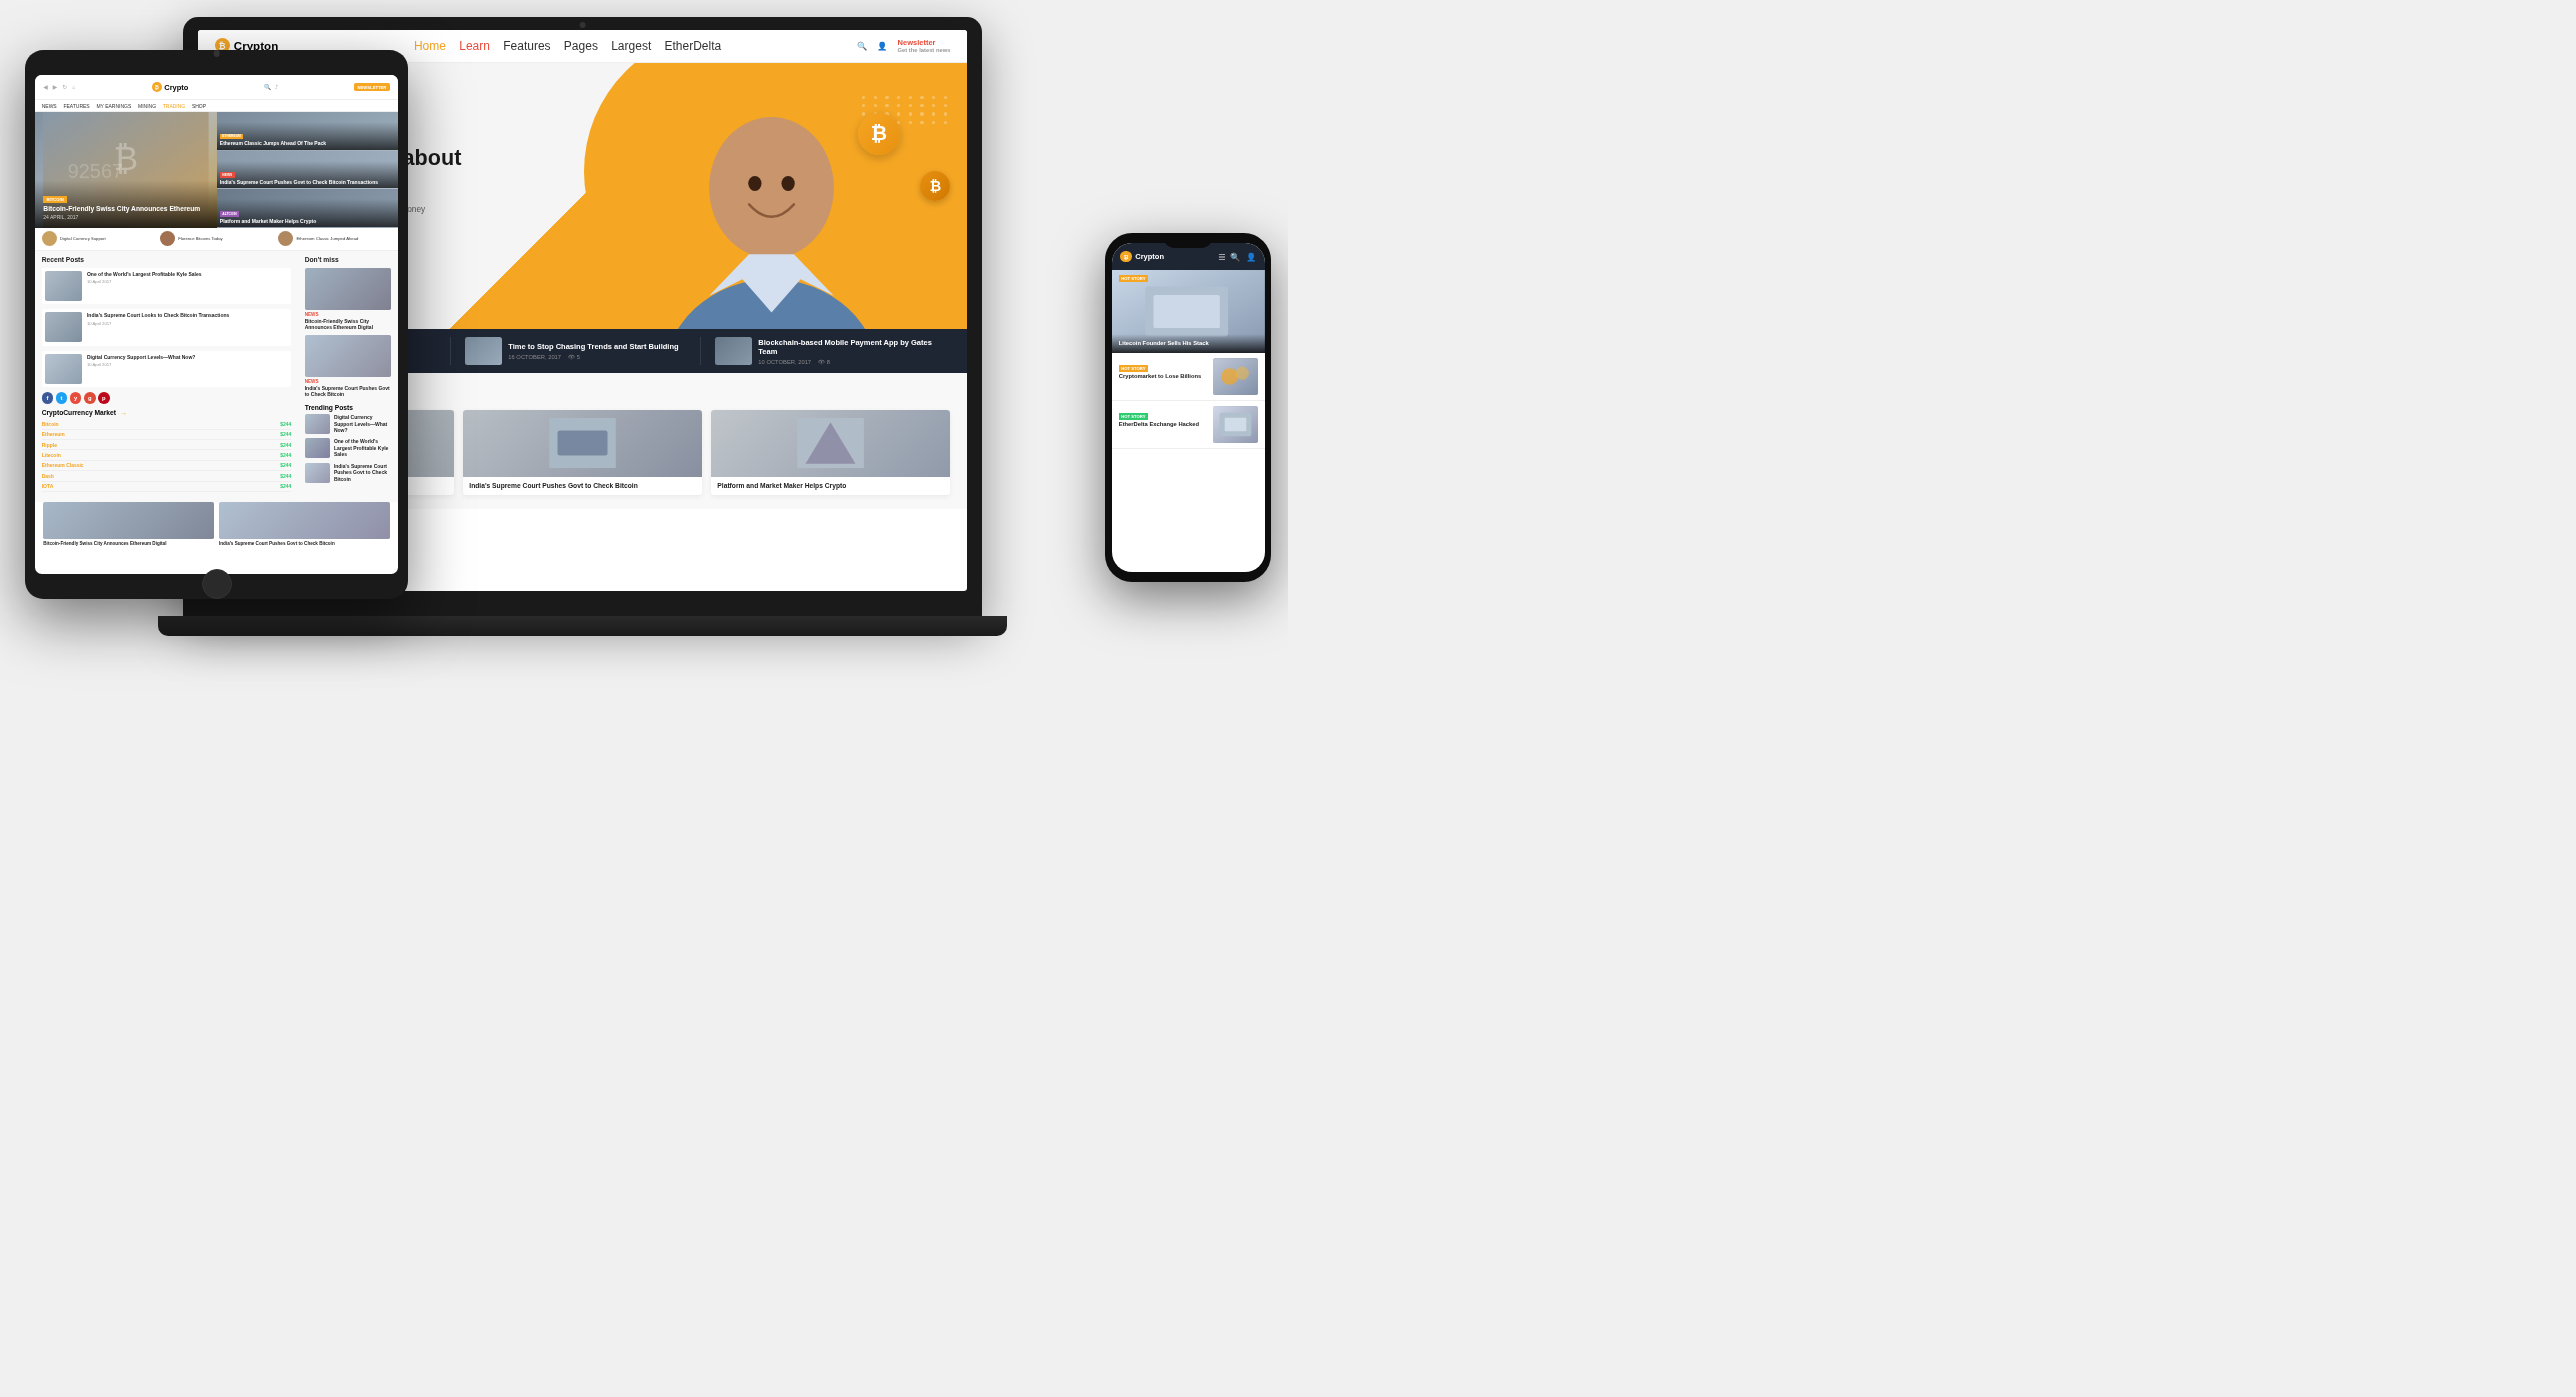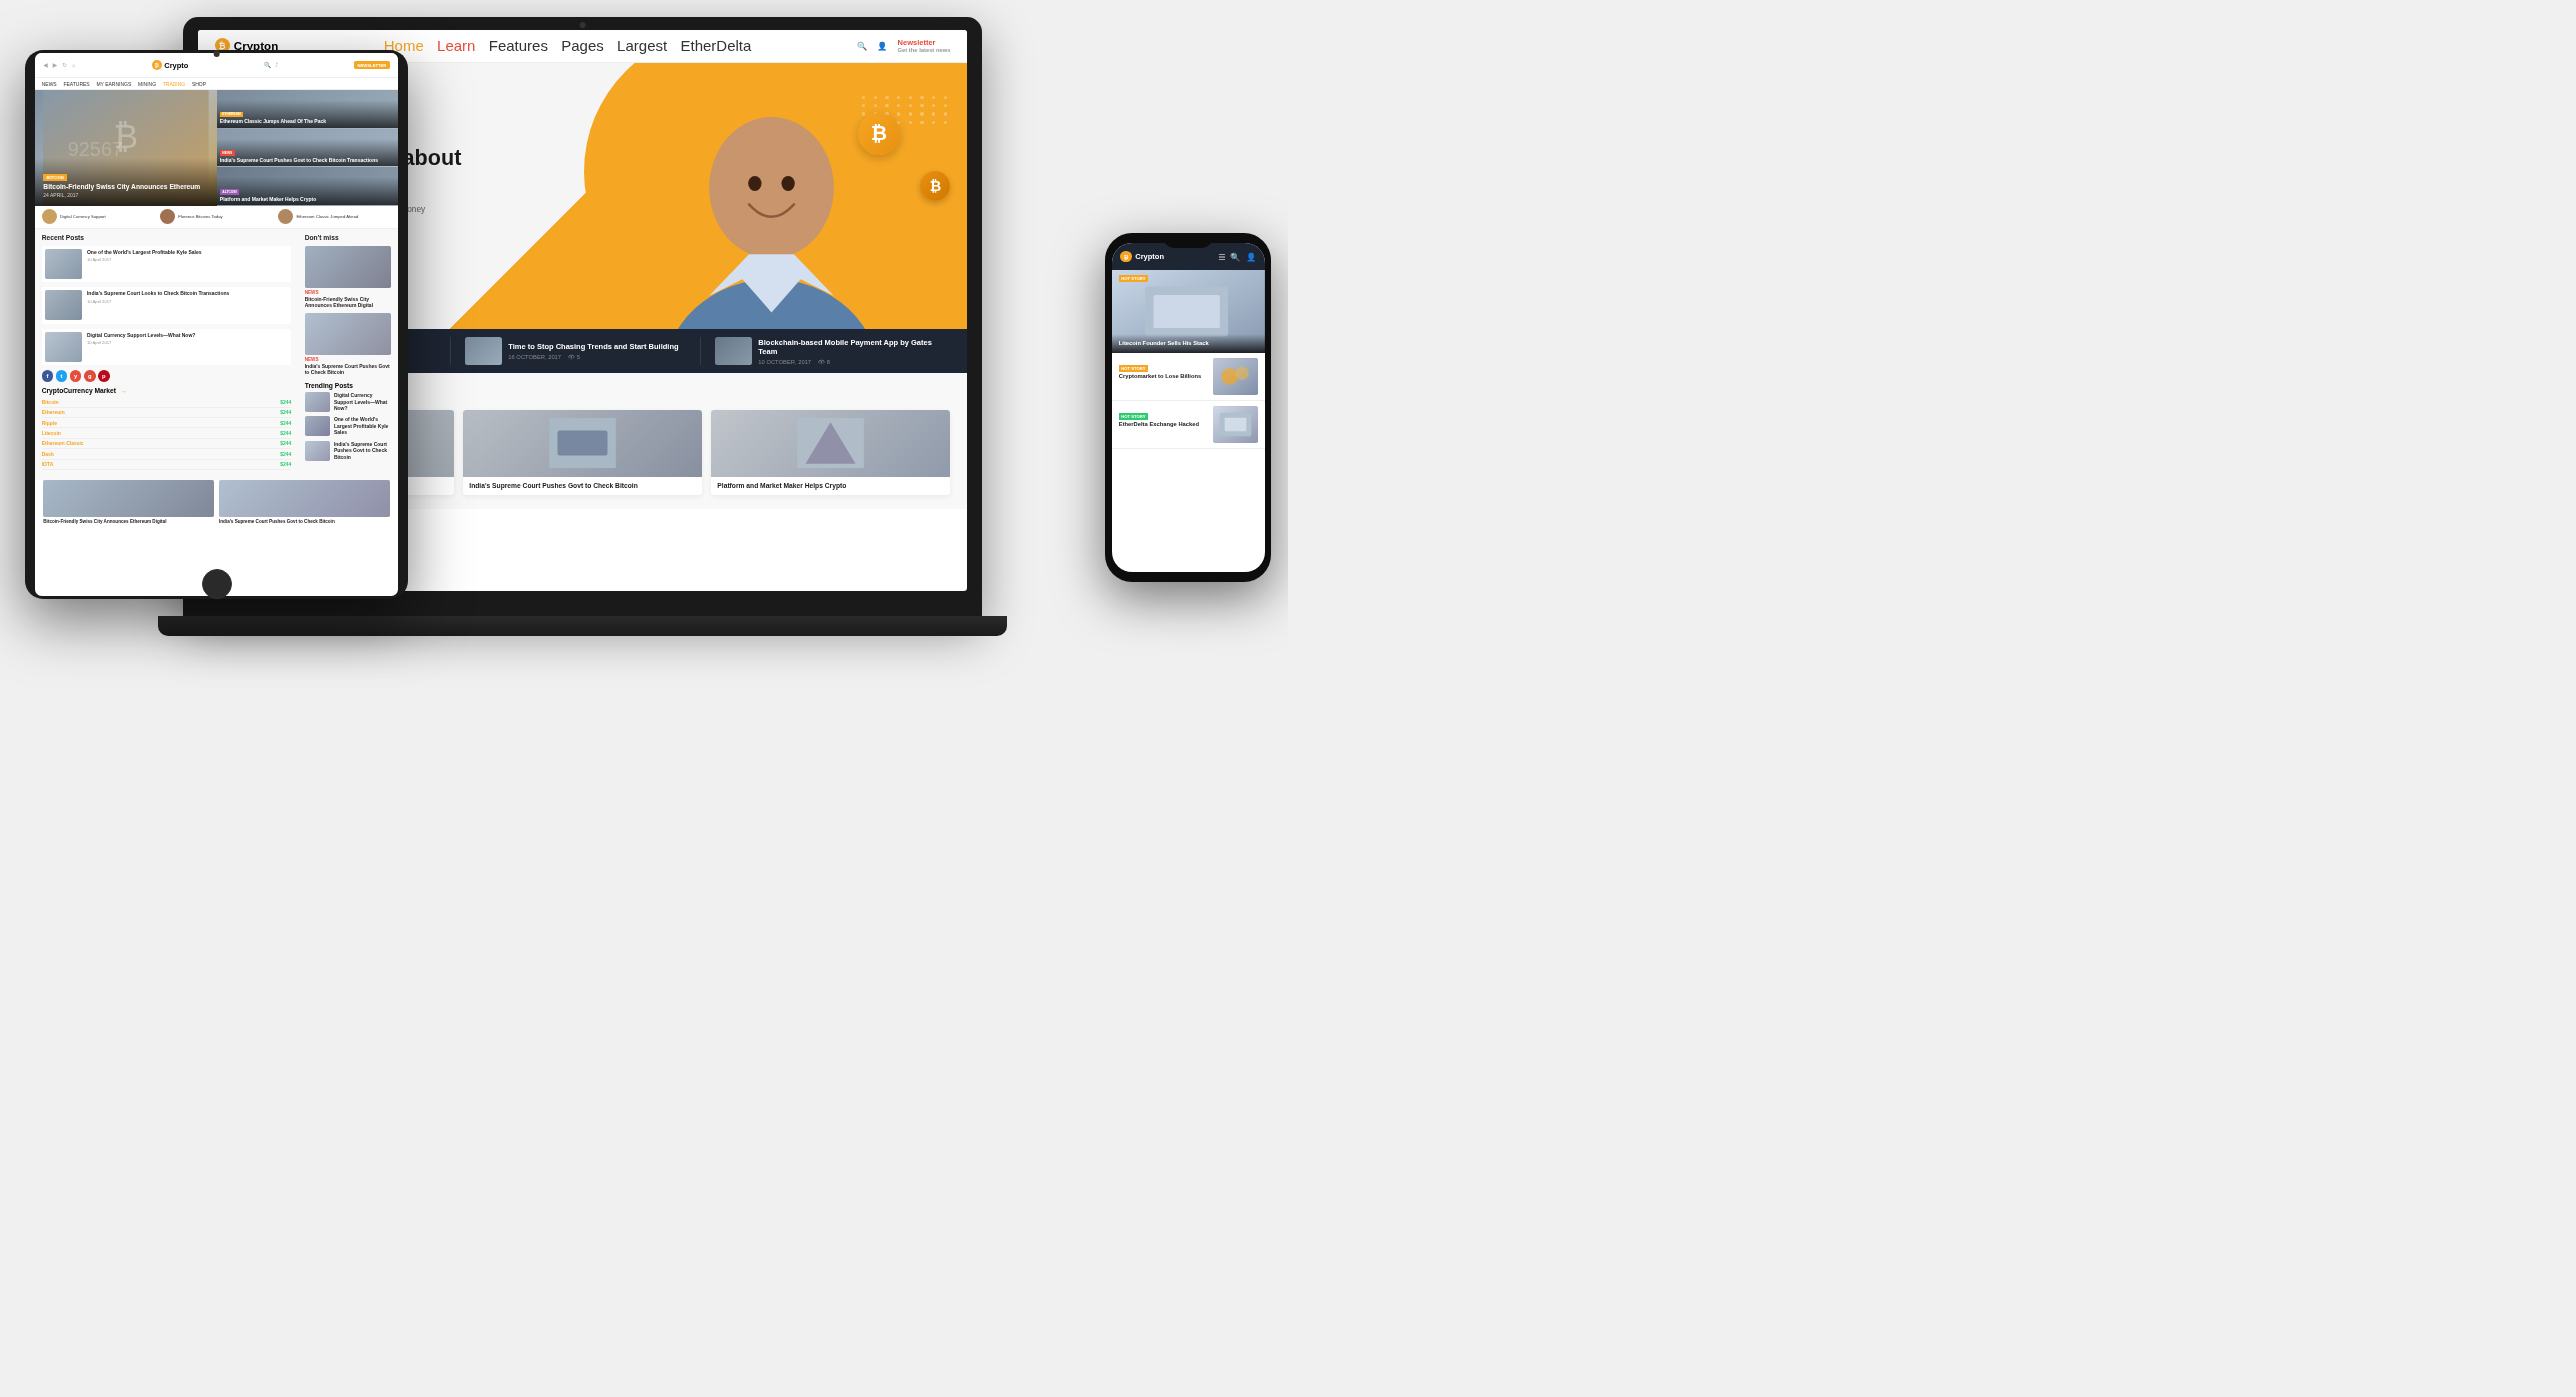--- a/index.html
+++ b/index.html
@@ -95,21 +95,21 @@
       align-items: center;
       justify-content: center;
       color: #fff;
       font-size: 8.3px;
       font-weight: 900;
     }
 
     .nav-links {
       display: flex;
       gap: 13.3px;
-      font-size: 15px;
+      font-size: 12px;
       align-items: center;
     }
 
     .nav-link { color: #333; text-decoration: none; }
     .nav-link.active { color: #f5a623; }
     .nav-link.demos { color: #e74c3c; }
 
     .nav-right {
       display: flex;
       align-items: center;
@@ -362,21 +362,21 @@
       height: 549px;
       z-index: 5;
     }
 
     .tablet-frame {
       width: 100%;
       height: 100%;
       background: #1a1a1a;
       border-radius: 18.3px;
       box-shadow: 0 21px 58px rgba(0,0,0,0.5);
-      padding: 3px 10px;
+      padding: 25px 10px;
       position: relative;
     }
 
     .tablet-screen {
       width: 100%;
       height: 100%;
       background: #fff;
       border-radius: 6.7px;
       overflow: hidden;
     }

